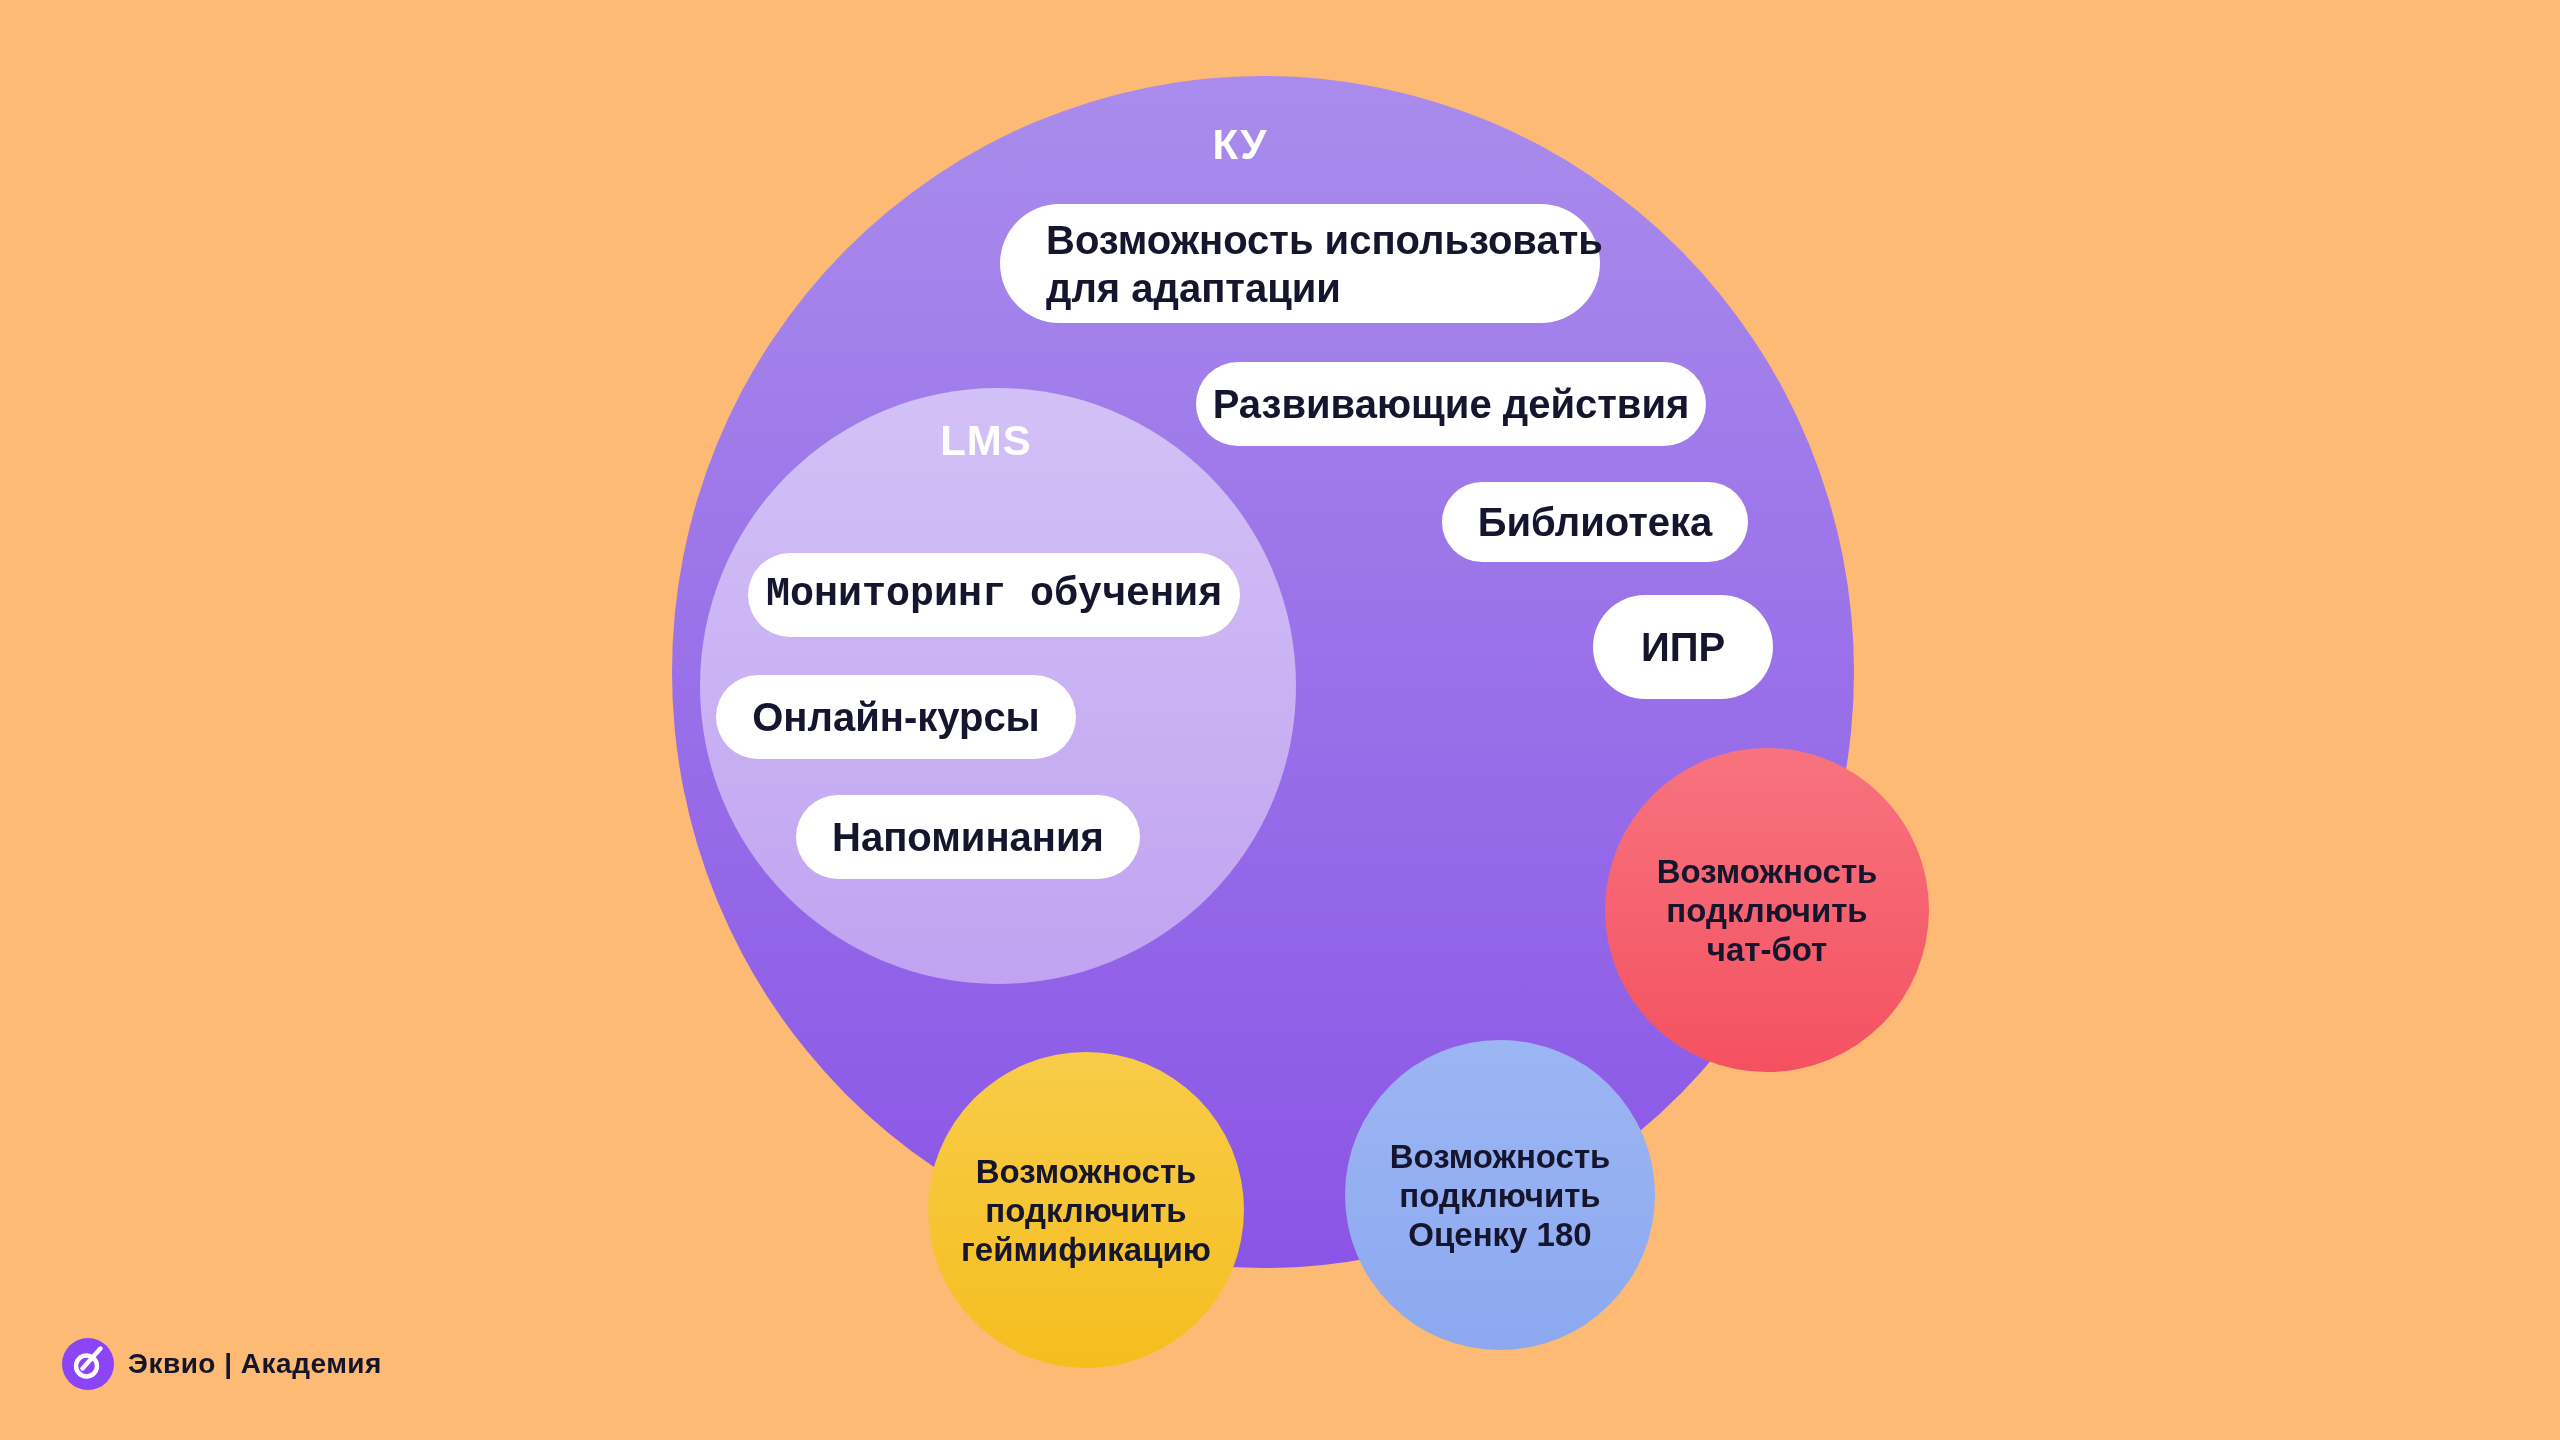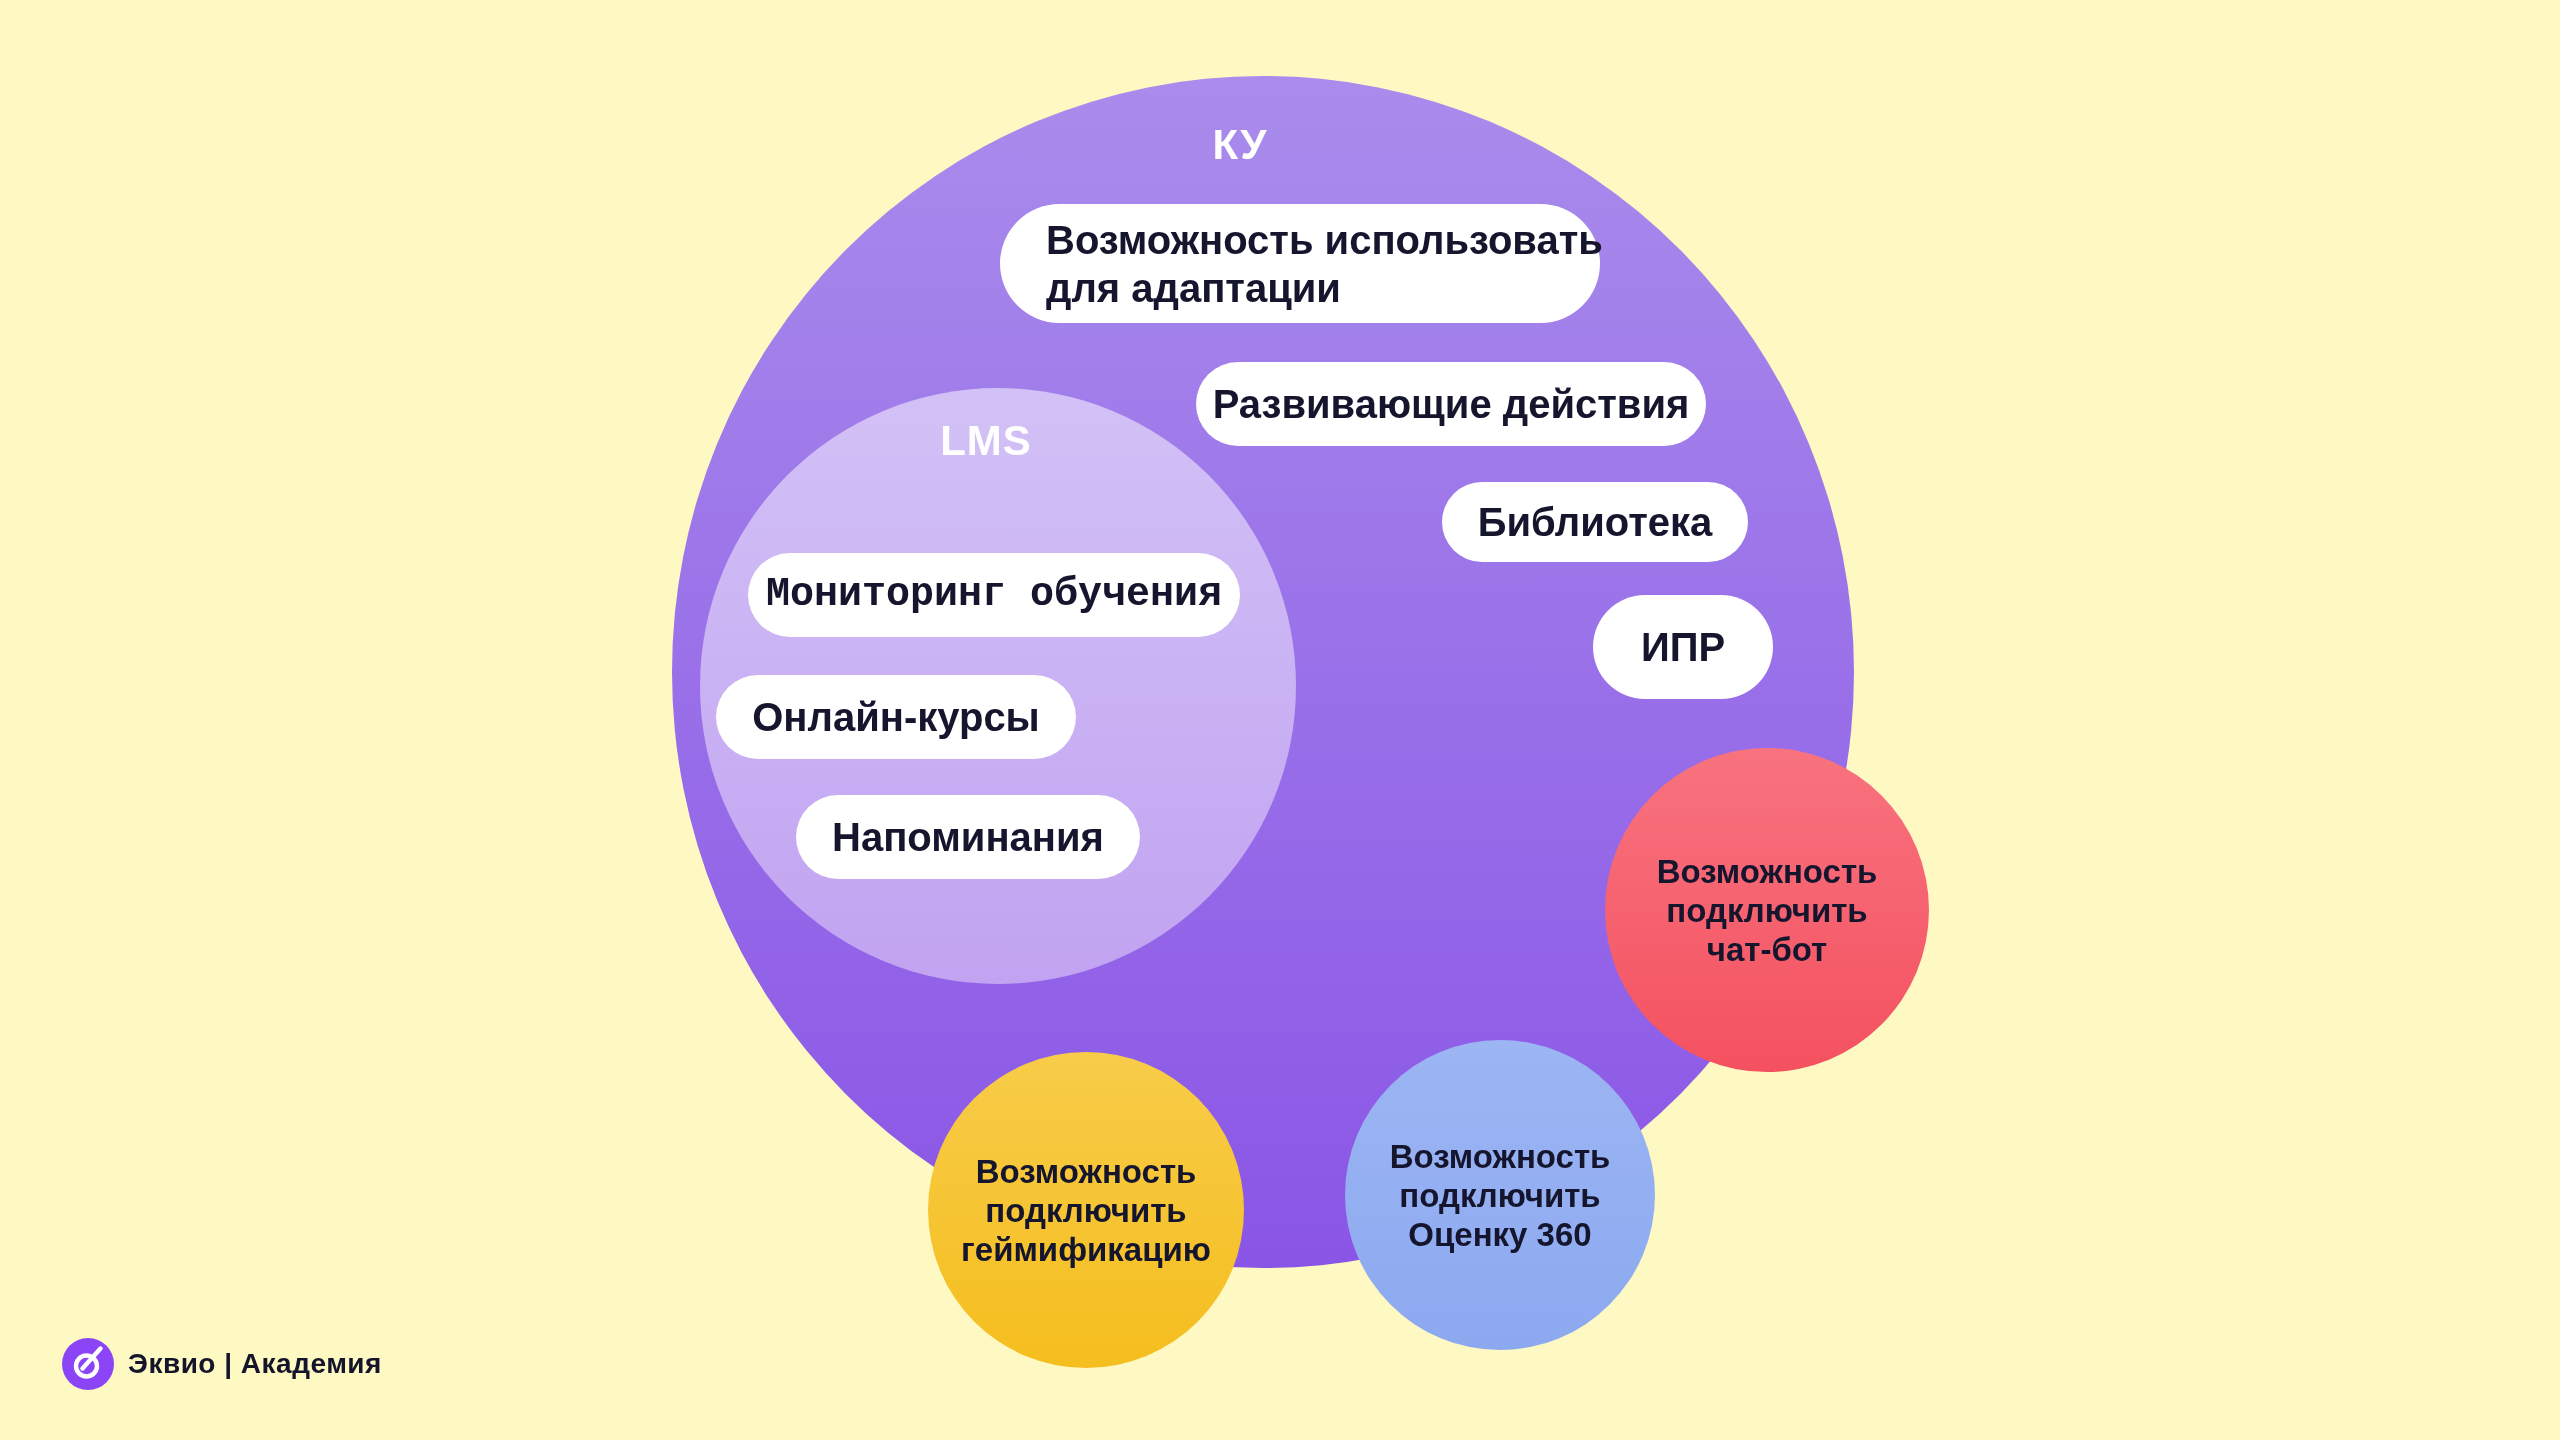--- a/index.html
+++ b/index.html
@@ -1,21 +1,21 @@
 <!DOCTYPE html>
 <html lang="ru"><head>
 <meta charset="utf-8">
 <title>Эквио | Академия — КУ / LMS диаграмма</title>
 <style>
   * { margin:0; padding:0; box-sizing:border-box; }
   html,body { background:#ffffff; }
   body { font-family:"Liberation Sans", sans-serif; }
   .canvas {
     position:relative; width:2560px; height:1440px;
-    background:#fef9c3; overflow:hidden;
+    background:#fdba74; overflow:hidden;
   }
   .circle { position:absolute; border-radius:50%; }
 
   .big-circle  { left:672px; top:76px;  width:1182px; height:1192px;
                  background:linear-gradient(180deg,#A98CEC 0%,#8A55E6 100%); }
   .lms-circle  { left:700px; top:388px; width:596px;  height:596px;
                  background:linear-gradient(180deg,#D2C1F6 0%,#C1A3F1 100%); }
 
   .circle-title {
     position:absolute; left:0; width:100%; text-align:center;
@@ -100,21 +100,21 @@
     <span>чат-бот</span>
   </div>
   <div class="satellite sat-gamification" style="background: linear-gradient(rgb(248, 204, 73) 0%, rgb(245, 190, 30) 100%);">
     <span>Возможность</span>
     <span>подключить</span>
     <span>геймификацию</span>
   </div>
   <div class="satellite sat-assessment" style="background: linear-gradient(rgb(156, 181, 243) 0%, rgb(140, 169, 240) 100%);">
     <span>Возможность</span>
     <span>подключить</span>
-    <span>Оценку 360</span>
+    <span>Оценку 180</span>
   </div>
 
   <div class="brand">
     <svg class="brand-icon" viewBox="0 0 52 52" aria-hidden="true">
       <circle cx="26" cy="26" r="26" fill="#8B45F6"></circle>
       <circle cx="24.5" cy="28" r="10.5" fill="none" stroke="#ffffff" stroke-width="4.4"></circle>
       <line x1="38.5" y1="10.5" x2="20.5" y2="30.5" stroke="#ffffff" stroke-width="4.4" stroke-linecap="round"></line>
     </svg>
     <span class="brand-text">Эквио | Академия</span>
   </div>

